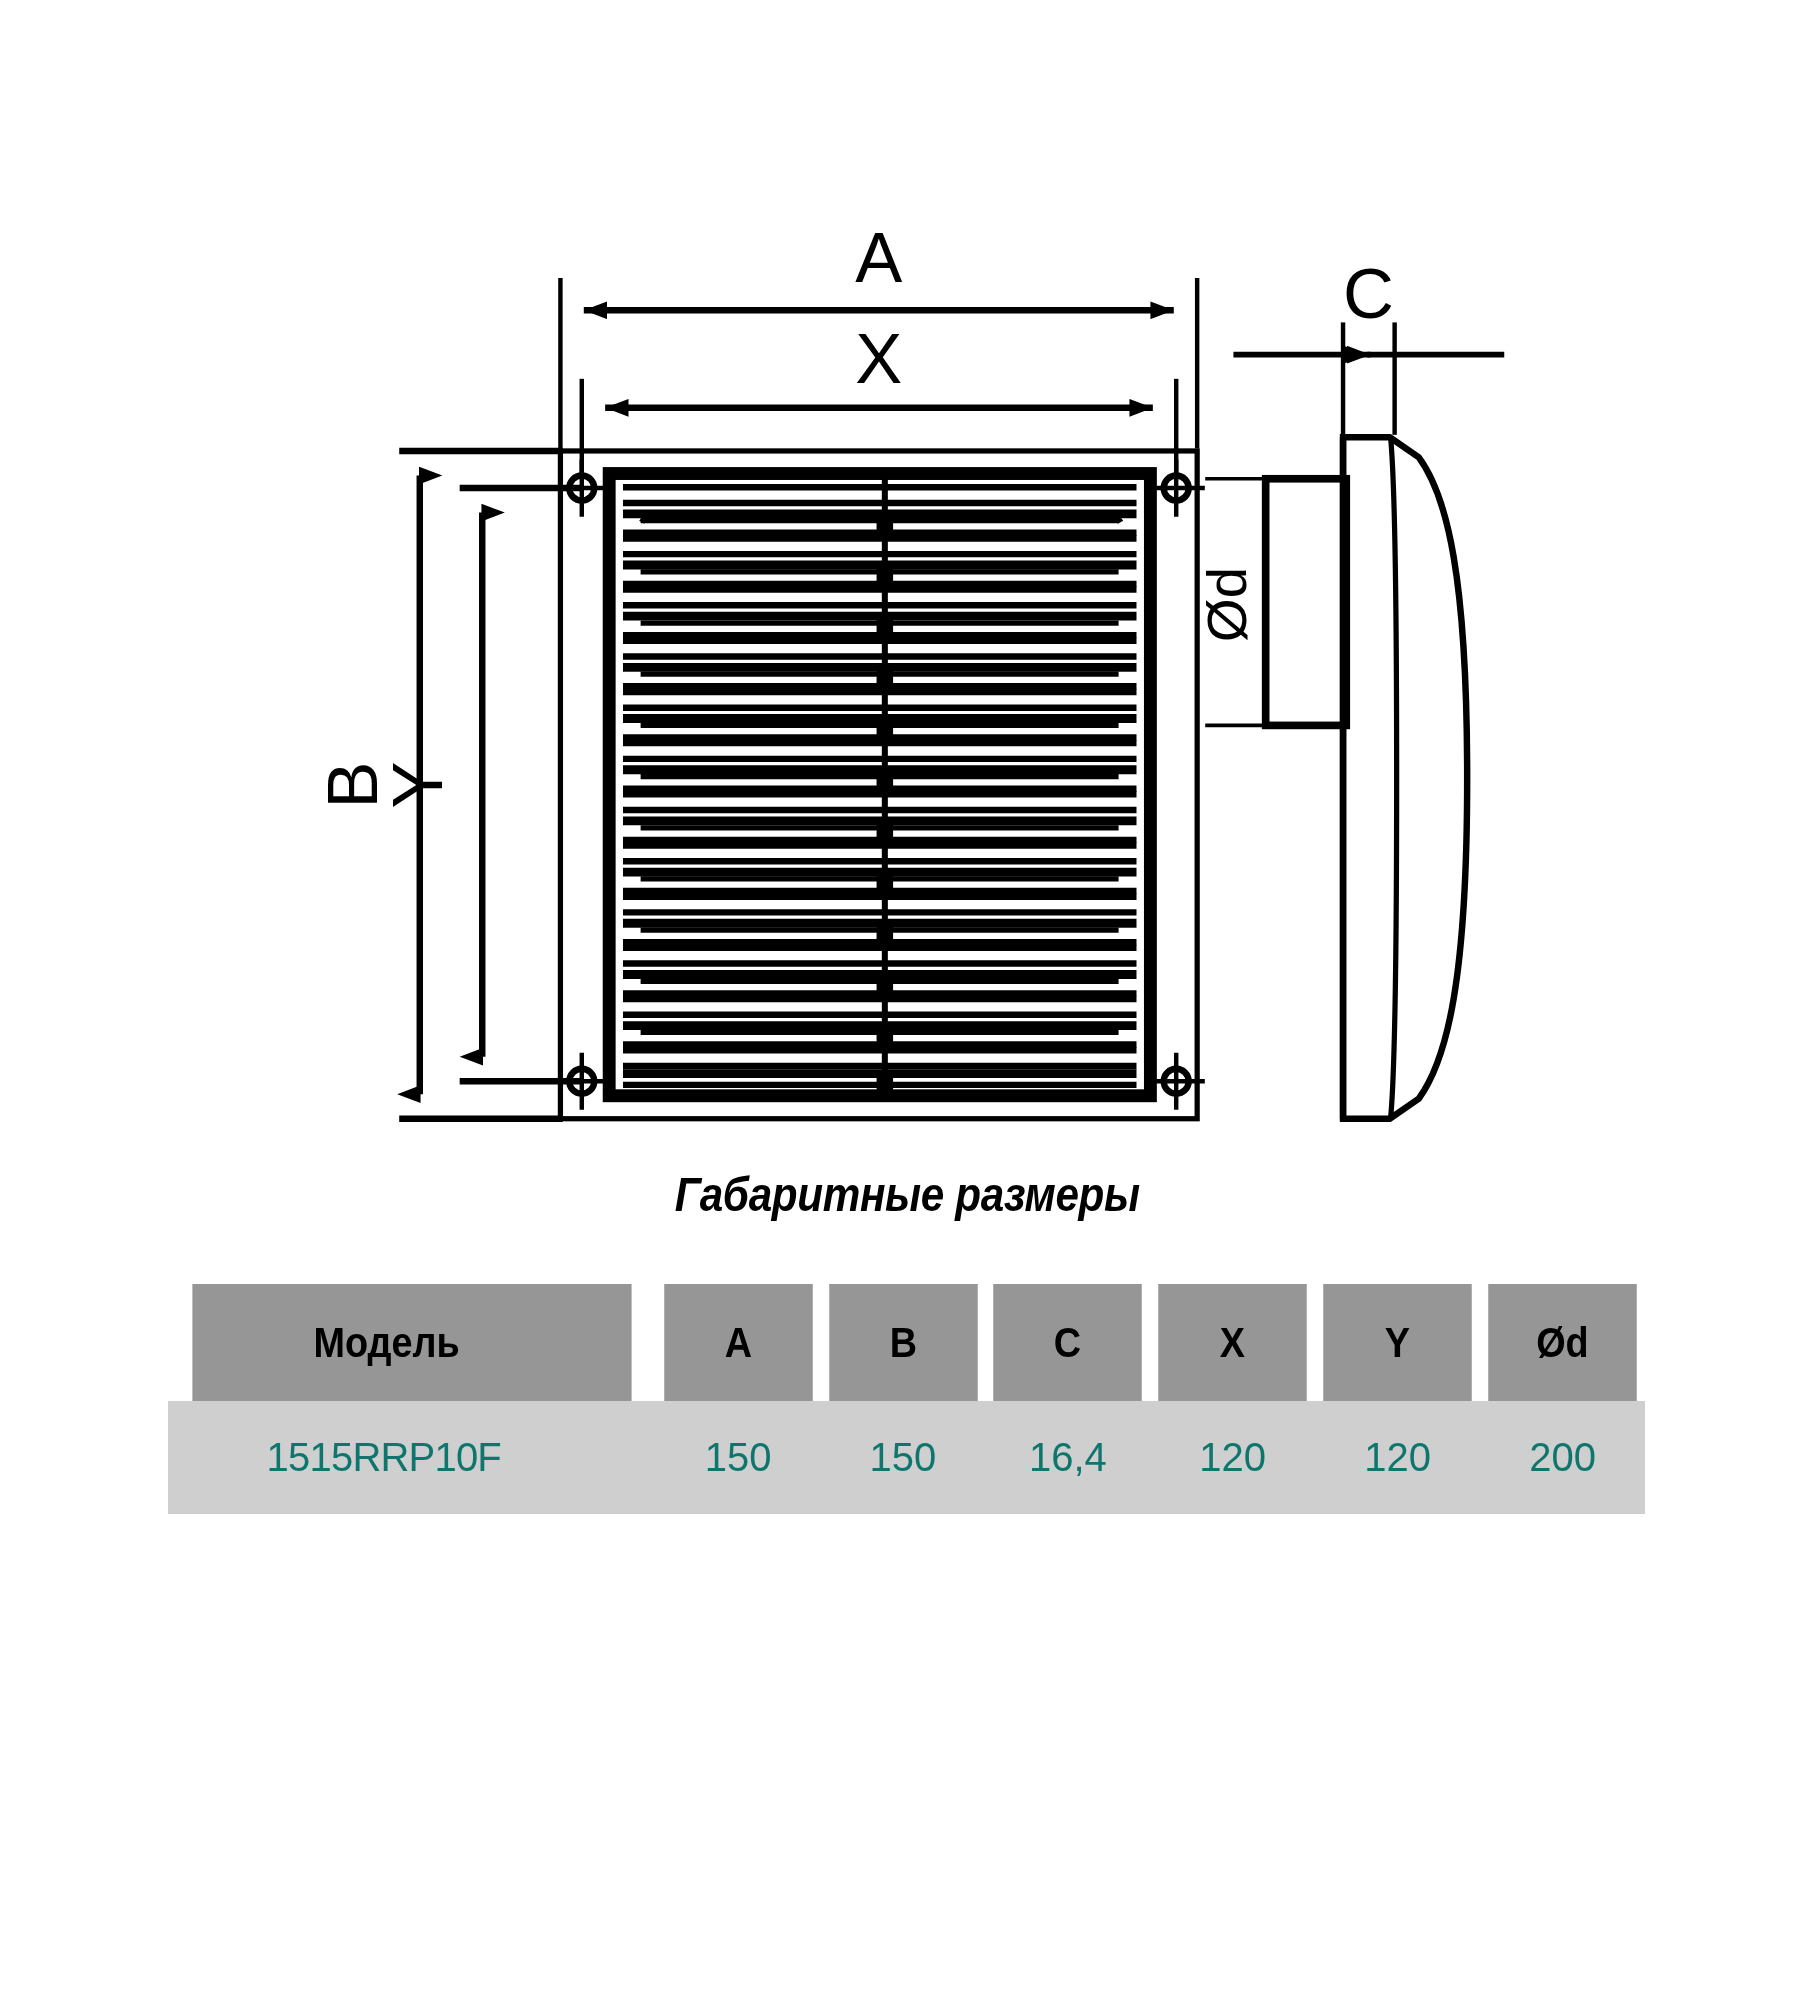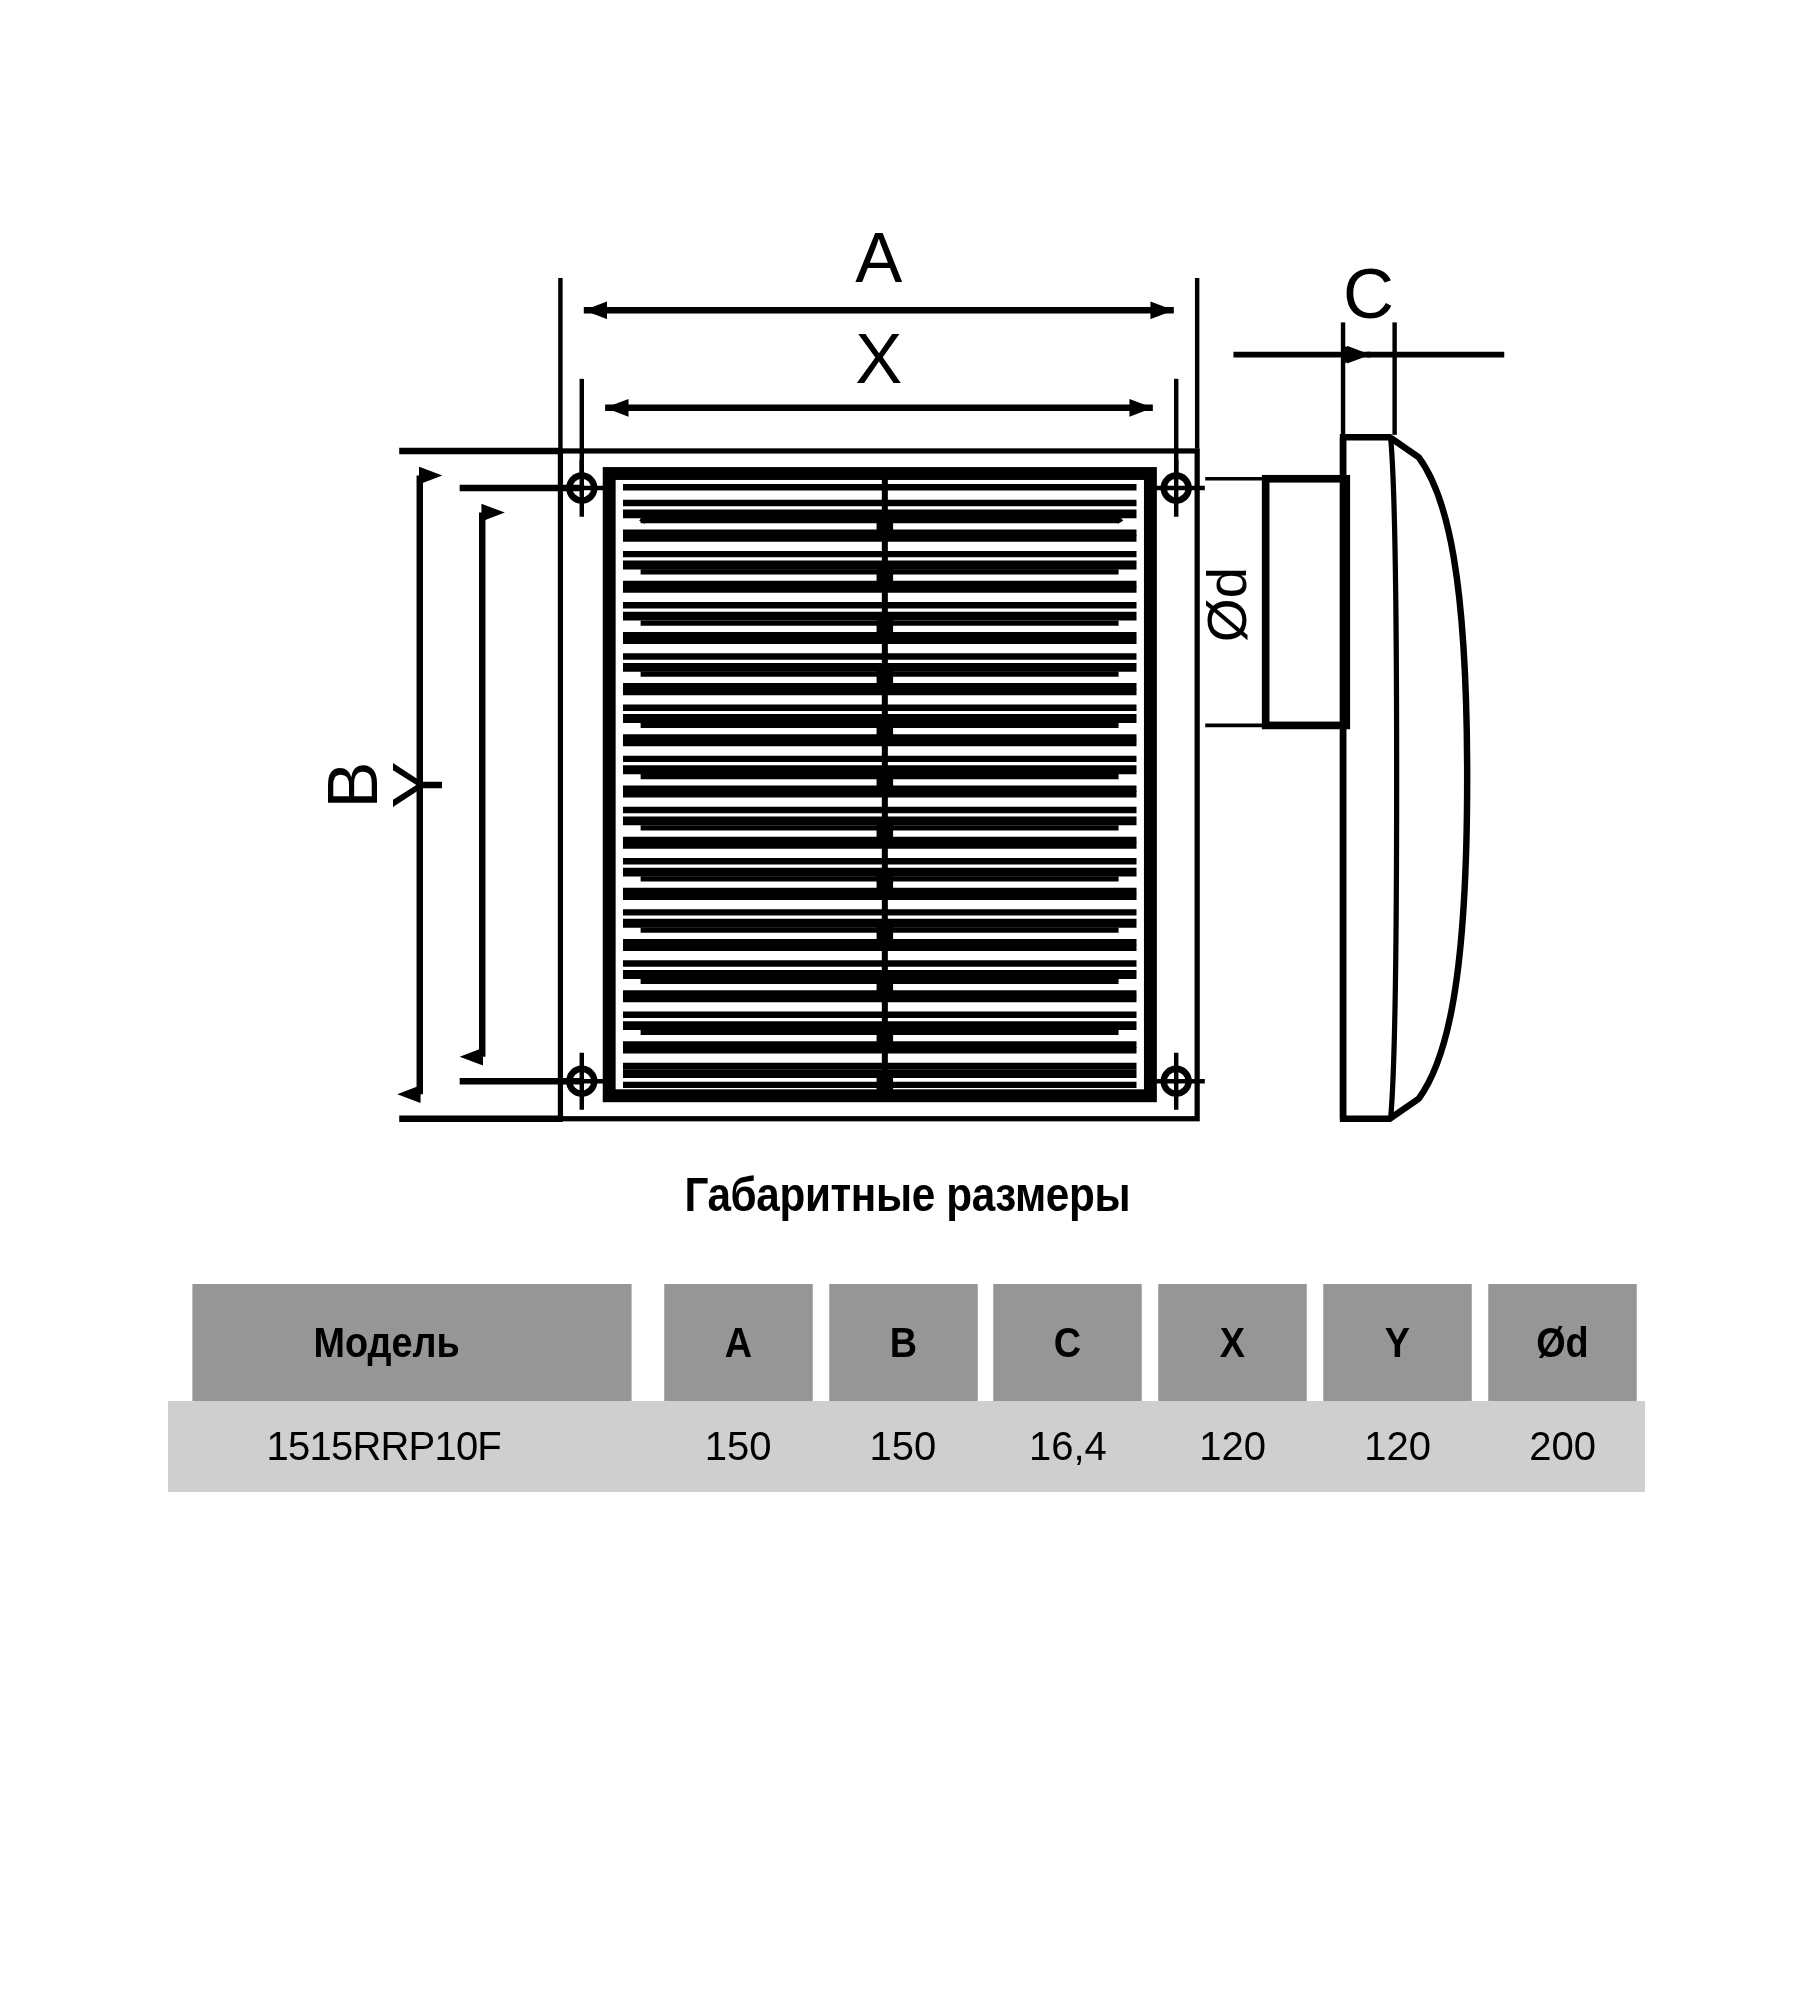--- a/index.html
+++ b/index.html
@@ -26,20 +26,21 @@
     left: 0; top: 0;
     width: 1814px;
     height: 1209px;
   }
   #title-block {
     position: absolute;
     left: 0;
     top: 1167px;
     width: 1814px;
     text-align: center;
+    font-style: italic;
   }
   #title-block .title-text {
     font-family: "Liberation Sans", sans-serif;
     font-weight: bold;
     font-size: 48px;
     letter-spacing: -0.4px;
     color: #000000;
     transform: scaleX(0.88);
     display: inline-block;
   }
@@ -64,24 +65,24 @@
     text-align: center;
     vertical-align: middle;
     font-family: "Liberation Sans", sans-serif;
     transform: scaleX(0.9);
   }
   #spec-table thead th.h-model {
     text-align: center;
     padding-right: 56px;
   }
   #spec-table tbody td {
-    height: 91px;
+    height: 113px;
     padding: 0;
     font-size: 40px;
-    color: #000000;
+    color: #0f766e;
     text-align: center;
     vertical-align: middle;
     font-family: "Liberation Sans", sans-serif;
   }
   #spec-table tbody td.td-model {
     font-weight: normal;
     text-align: center;
     padding-right: 56px;
     letter-spacing: -0.8px;
   }

